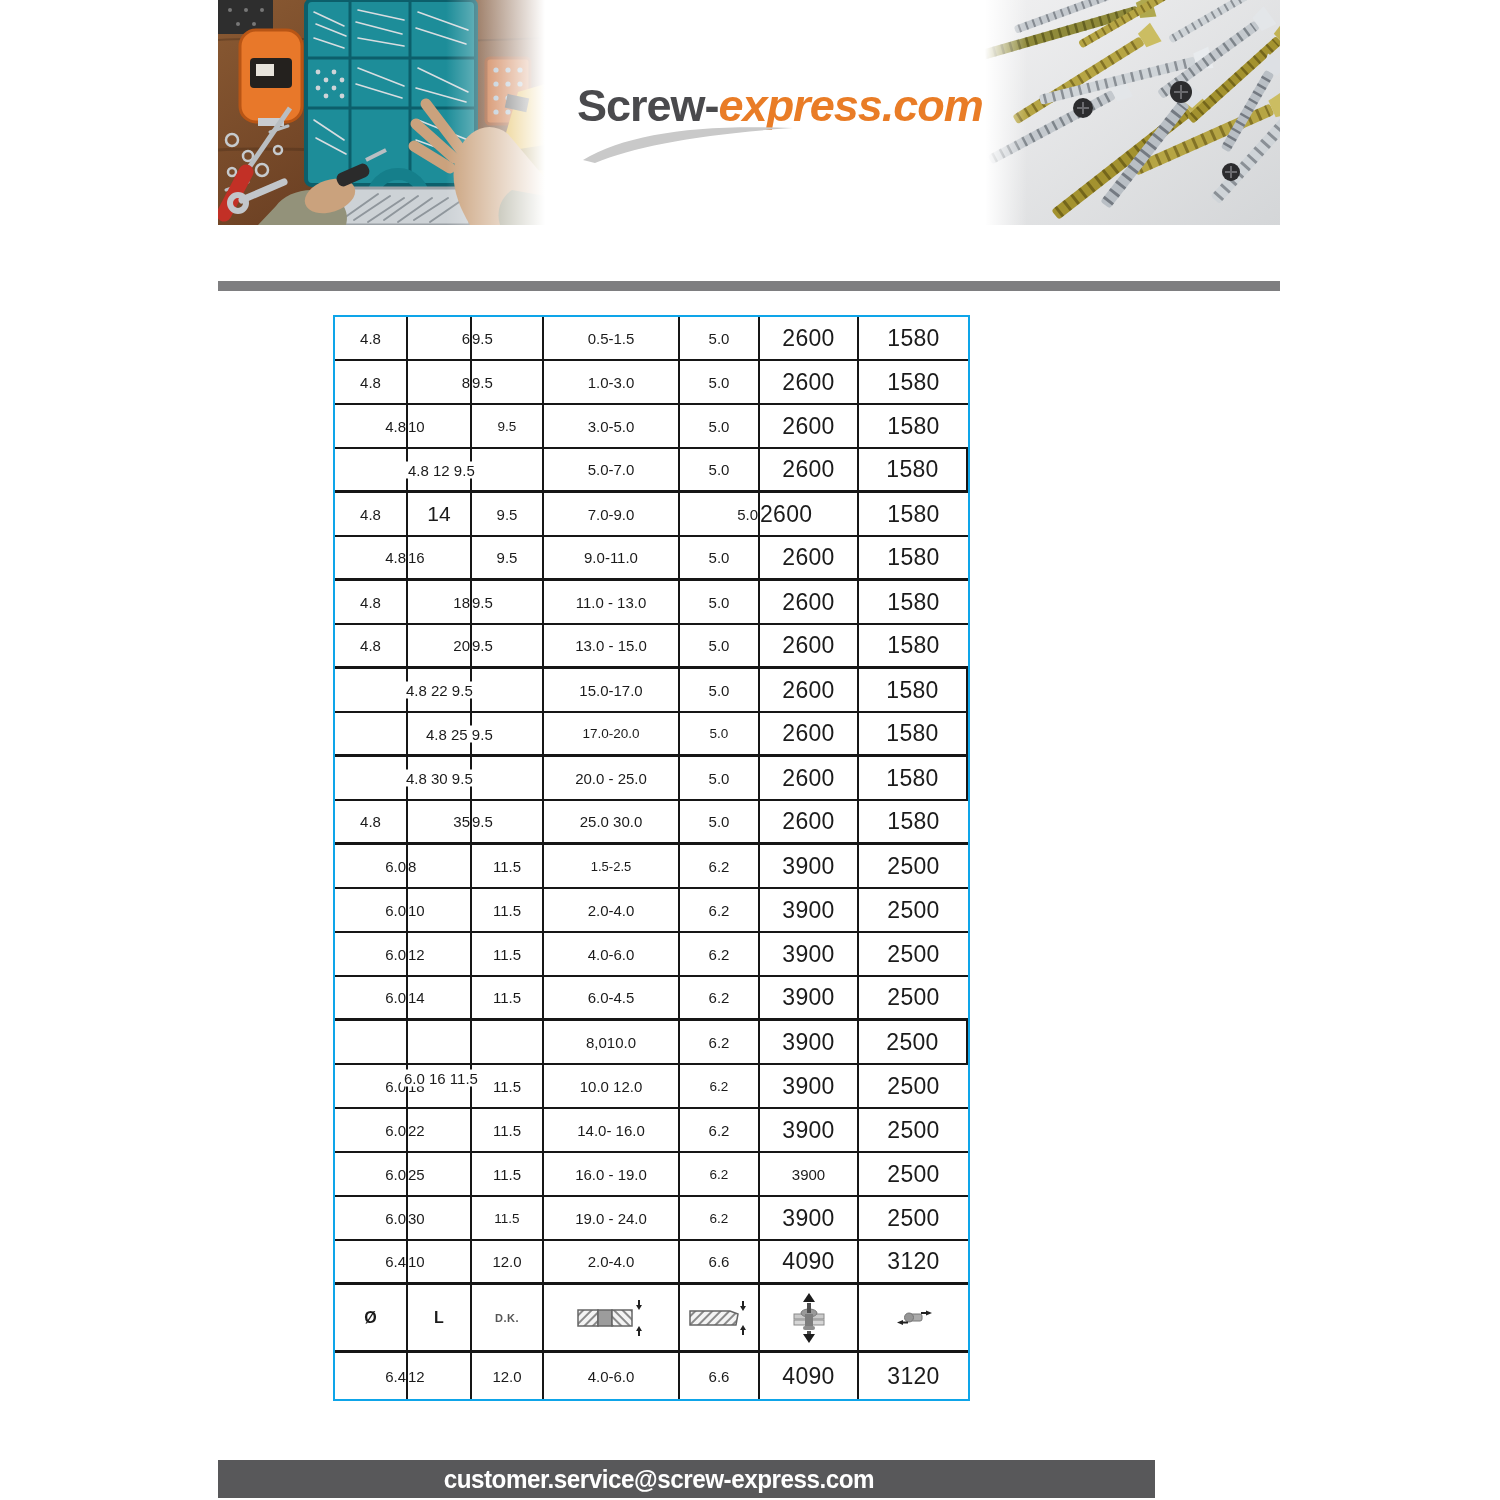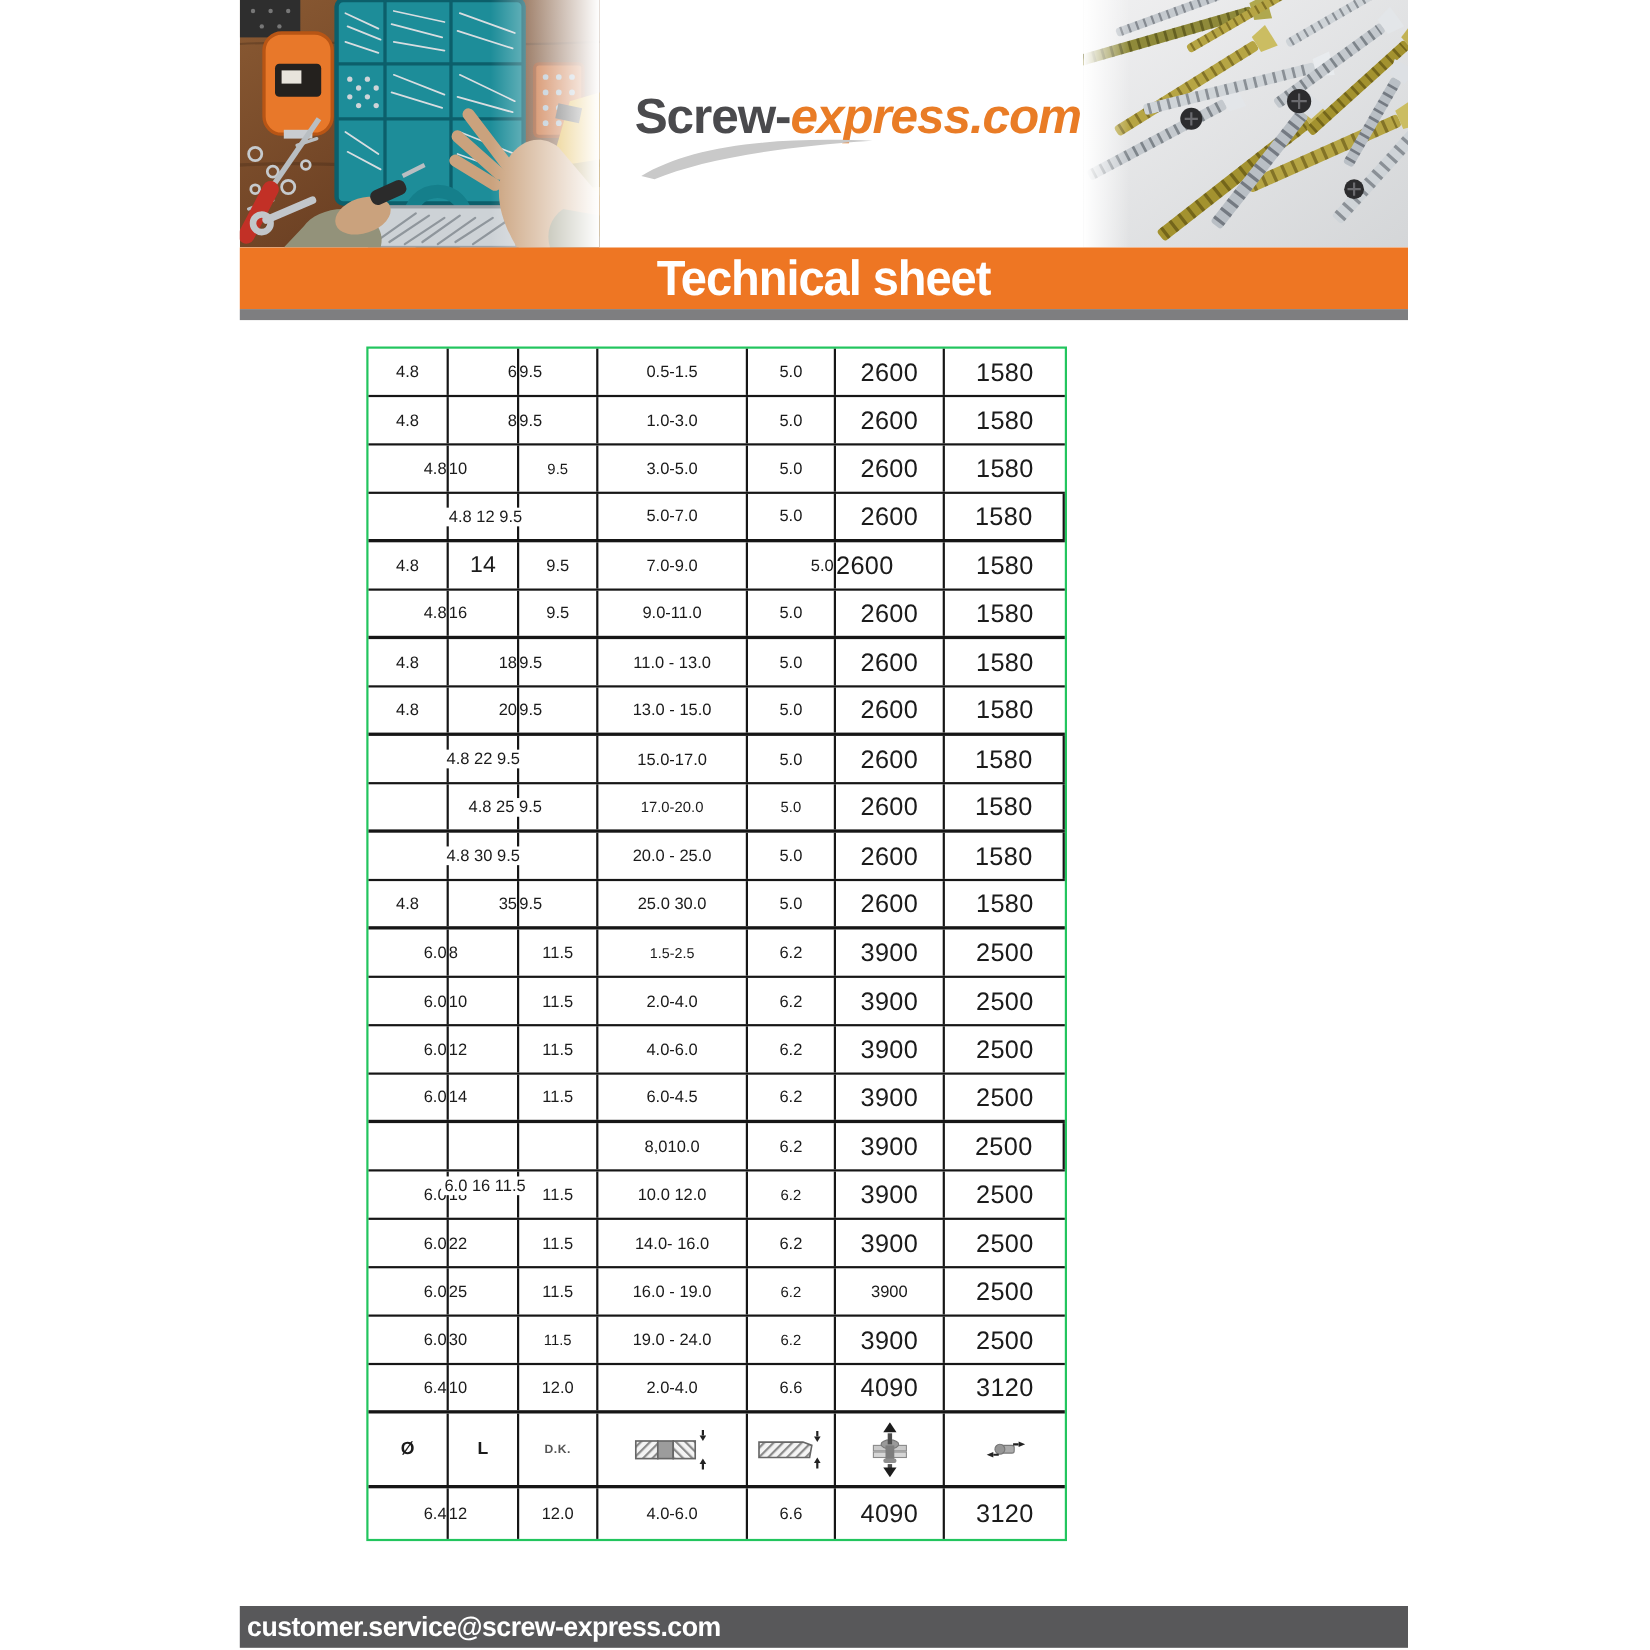--- a/index.html
+++ b/index.html
@@ -17,42 +17,42 @@
   .logo-orange { color:#e97c26; font-style:italic; }
   .swoosh { position:absolute; left:36px; top:122px; }
 
   
   .banner { position:absolute; left:218px; top:225px; width:1062px; height:56px; background:#ee7623;
             display:flex; align-items:center; justify-content:center; }
   .banner span { color:#fff; font-weight:bold; font-size:45px; transform:scaleX(.95); letter-spacing:-1px; }
   .divider { position:absolute; left:218px; top:281px; width:1062px; height:10px; background:#7e7e80; }
 
   
-  .spec-table { position:absolute; left:333px; top:315px; width:637px; border:2px solid #22c55e; background:#fff; }
+  .spec-table { position:absolute; left:333px; top:315px; width:637px; border:2px solid #0ea5e9; background:#fff; }
   .tr { position:relative; display:grid; grid-template-columns:73px 64px 72px 136px 80px 99px 1fr;
         height:44px; border-bottom:2px solid #161616; }
   .tr:last-child { border-bottom:none; }
   .tr.thick { border-bottom-width:3px; }
   .td { border-right:2px solid #161616; display:flex; align-items:center; justify-content:center;
         font-size:15px; color:#1b1b1b; overflow:visible; }
   .td:last-child { border-right:none; }
   .td.al-r { justify-content:flex-end; }
   .td.al-l { justify-content:flex-start; }
   .big  { font-size:23px; letter-spacing:.3px; }
   .mid  { font-size:21px; }
   .sm13 { font-size:13px; }
   .sm14 { font-size:13.5px; }
   .hdrB { font-weight:bold; font-size:16px; }
   .hdrS { font-weight:bold; font-size:11px; color:#555; letter-spacing:.5px; }
   .straddle { position:absolute; top:50%; transform:translateY(-50%); background:#fff; padding:0 3px;
               white-space:nowrap; z-index:2; font-size:15px; color:#1b1b1b;text-align:right; }
 
   
-  .footer { position:absolute; left:218px; top:1460px; width:1062px; height:38px; background:#58585a;
-            display:flex; align-items:center; justify-content:flex-start; padding-right:56px; }
+  .footer { position:absolute; left:218px; top:1460px; width:937px; height:38px; background:#58585a;
+            display:flex; align-items:center; justify-content:center; padding-right:56px; }
   .footer span { color:#fff; font-weight:bold; font-size:25px; transform:scaleX(.97); letter-spacing:-0.5px; }
 </style>
 </head>
 <body>
 
 <div class="page">
 
   <div class="hero">
 
     <svg class="photo-left" viewBox="0 0 327 225" preserveAspectRatio="none">
@@ -285,23 +285,20 @@
           <line x1="189" y1="92" x2="203" y2="92" stroke="#6a6a6e" stroke-width="2"></line>
           <line x1="196" y1="85" x2="196" y2="99" stroke="#6a6a6e" stroke-width="2"></line>
         <circle cx="246" cy="172" r="9" fill="#2c2c2e"></circle>
           <line x1="240" y1="172" x2="252" y2="172" stroke="#6a6a6e" stroke-width="2"></line>
           <line x1="246" y1="166" x2="246" y2="178" stroke="#6a6a6e" stroke-width="2"></line>
       </g>
       <rect x="0" y="0" width="42" height="225" fill="url(#fadeL)"></rect>
     </svg>
   </div>
 
-  <div class="banner">
-    <span>Technical sheet</span>
-  </div>
   <div class="divider"></div>
 
   <div class="spec-table" id="spec-table">
       <div class="tr">
         <div class="td c1">
           <span>4.8</span>
         </div>
         <div class="td c2 al-r">
           <span>6</span>
         </div>

